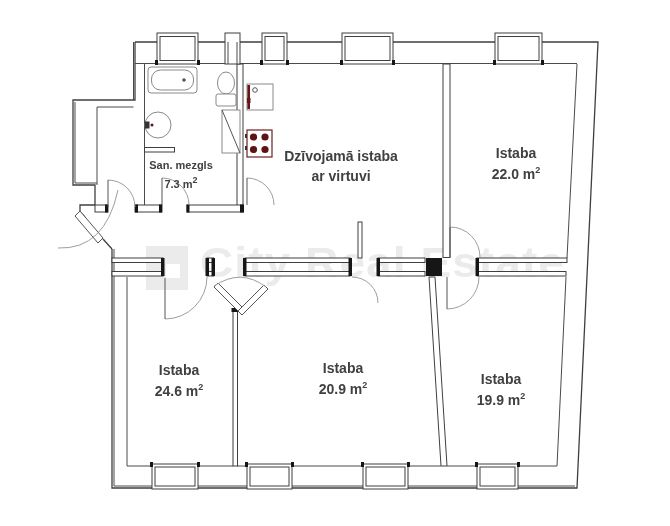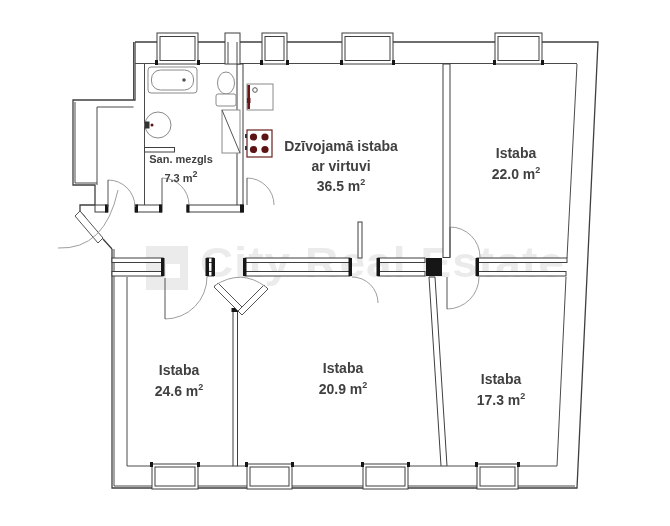--- a/index.html
+++ b/index.html
@@ -196,43 +196,42 @@
       <circle cx="253.5" cy="137" r="3.6" fill="#5d1313"></circle>
       <circle cx="265" cy="137" r="3.6" fill="#5d1313"></circle>
       <circle cx="253.5" cy="149.5" r="3.6" fill="#5d1313"></circle>
       <circle cx="265" cy="149.5" r="3.6" fill="#5d1313"></circle>
       <rect x="245" y="134" width="2" height="4" fill="#333"></rect>
       <rect x="245" y="146" width="2" height="4" fill="#333"></rect>
     </g>
   </g>
 </svg>
 
-<div class="room-label small" style="left:181px;top:169px">
+<div class="room-label small" style="left:181px;top:175px">
   <div>San. mezgls</div>
   <div><span>7.3 m</span><sup>2</sup></div>
 </div>
 
 <div class="room-label" style="left:341px;top:167px">
   <div>Dzīvojamā istaba</div>
   <div>ar virtuvi</div>
-  <div><span>36.5 m</span><sup>2</sup></div>
 </div>
 
 <div class="room-label" style="left:516px;top:164px">
   <div>Istaba</div>
   <div><span>22.0 m</span><sup>2</sup></div>
 </div>
 
 <div class="room-label" style="left:179px;top:381px">
   <div>Istaba</div>
   <div><span>24.6 m</span><sup>2</sup></div>
 </div>
 
 <div class="room-label" style="left:343px;top:379px">
   <div>Istaba</div>
   <div><span>20.9 m</span><sup>2</sup></div>
 </div>
 
 <div class="room-label" style="left:501px;top:390px">
   <div>Istaba</div>
-  <div><span>17.3 m</span><sup>2</sup></div>
+  <div><span>19.9 m</span><sup>2</sup></div>
 </div>
 </div>
 
 </body></html>

